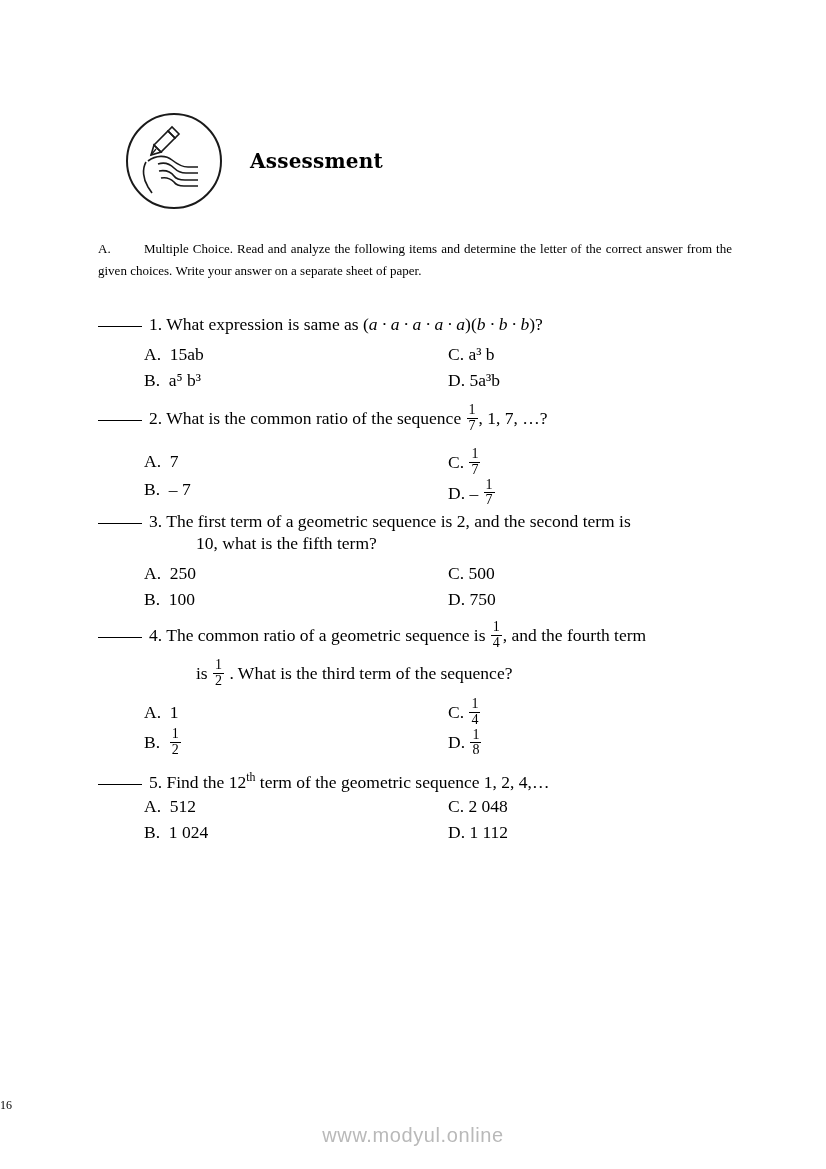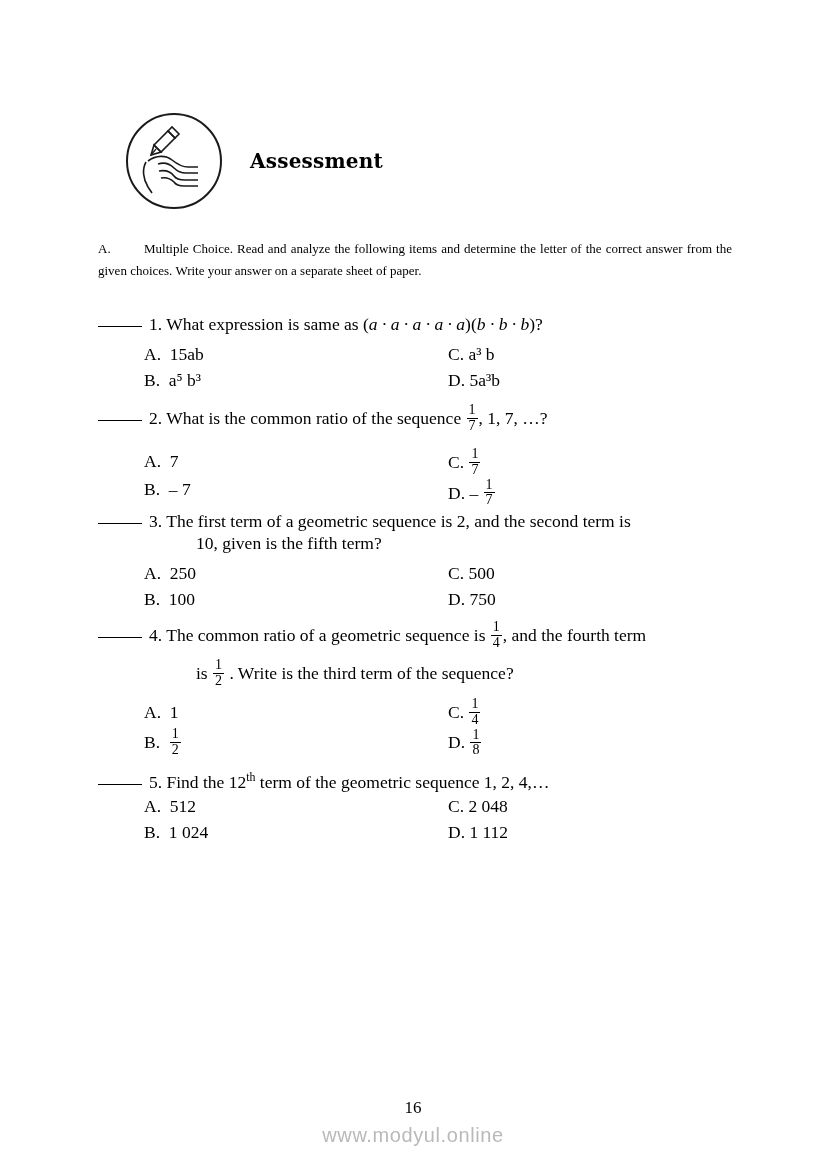--- a/index.html
+++ b/index.html
@@ -102,22 +102,22 @@
 
   .ital { font-style: italic; }
   sup { font-size: 0.68em; vertical-align: super; }
 
   
   .page-number {
     position: absolute;
     left: 0;
     top: 1098px;
     width: 826px;
-    text-align: center;
-    font-size: 17px;
+    text-align: left;
+    font-size: 12px;
   }
   .watermark {
     position: absolute;
     left: 0;
     top: 1124px;
     width: 826px;
     text-align: center;
     font-family: "Liberation Sans", sans-serif;
     font-size: 20px;
     color: #b9b9b9;
@@ -187,40 +187,40 @@
       </div>
     </div>
   </div>
 
   <div class="qblock" style="top:510px;">
     <div class="qline">
       <span class="blank"></span>
       <span class="qtext"><span>3.</span>
         <span>The first term of a geometric sequence is 2, and the second term is</span></span>
     </div>
-    <div class="qcont">10, given is the fifth term?</div>
+    <div class="qcont">10, what is the fifth term?</div>
     <div class="choices">
       <div class="col-a">
         <div class="choice">A.&nbsp; <span>250</span></div>
         <div class="choice">B.&nbsp; <span>100</span></div>
       </div>
       <div class="col-b">
         <div class="choice">C. <span>500</span></div>
         <div class="choice">D. <span>750</span></div>
       </div>
     </div>
   </div>
 
   <div class="qblock" style="top:620px;">
     <div class="qline">
       <span class="blank"></span>
       <span class="qtext"><span>4.</span>
         <span>The common ratio of a geometric sequence is </span><span class="frac"><span class="num">1</span><span class="den">4</span></span><span>, and the fourth term</span></span>
     </div>
-    <div class="qcont" style="margin-top:8px;"><span>is </span><span class="frac"><span class="num">1</span><span class="den">2</span></span> <span>. Write is the third term of the sequence?</span></div>
+    <div class="qcont" style="margin-top:8px;"><span>is </span><span class="frac"><span class="num">1</span><span class="den">2</span></span> <span>. What is the third term of the sequence?</span></div>
     <div class="choices" style="margin-top:8px;">
       <div class="col-a">
         <div class="choice" style="line-height:30px;">A.&nbsp; <span>1</span></div>
         <div class="choice" style="line-height:30px;">B.&nbsp; <span class="frac"><span class="num">1</span><span class="den">2</span></span></div>
       </div>
       <div class="col-b">
         <div class="choice" style="line-height:30px;">C. <span class="frac"><span class="num">1</span><span class="den">4</span></span></div>
         <div class="choice" style="line-height:30px;">D. <span class="frac"><span class="num">1</span><span class="den">8</span></span></div>
       </div>
     </div>

